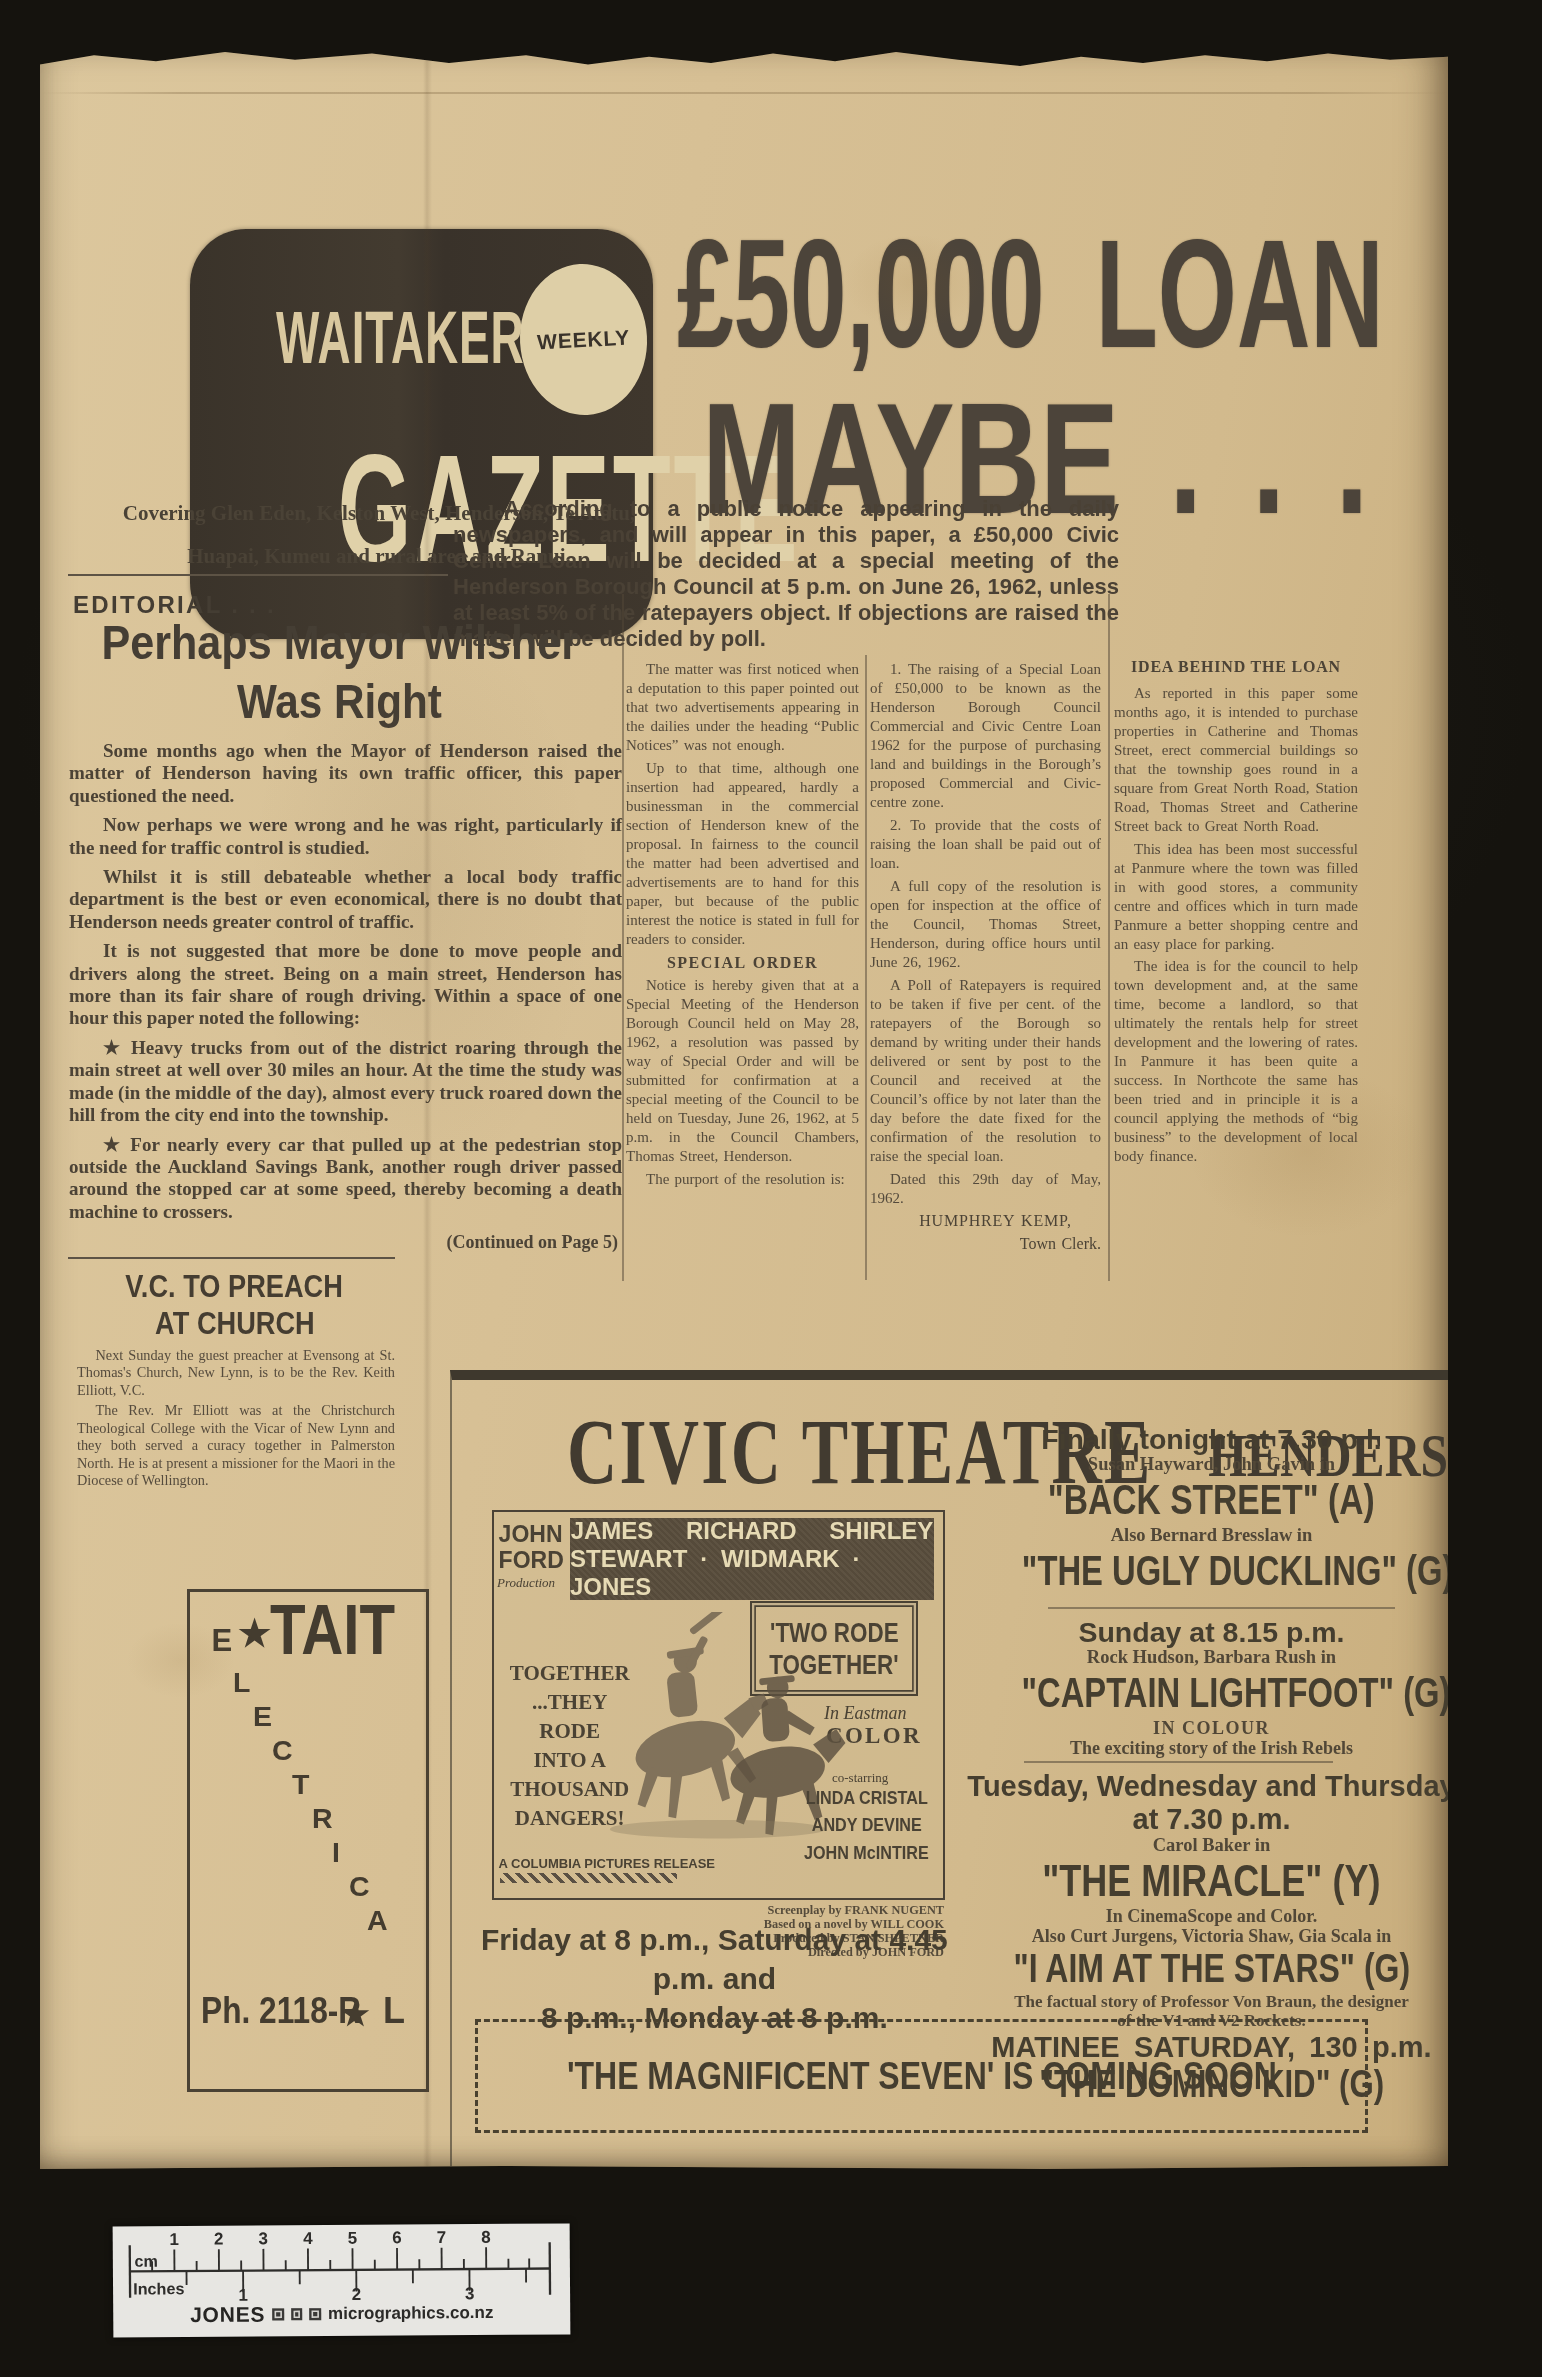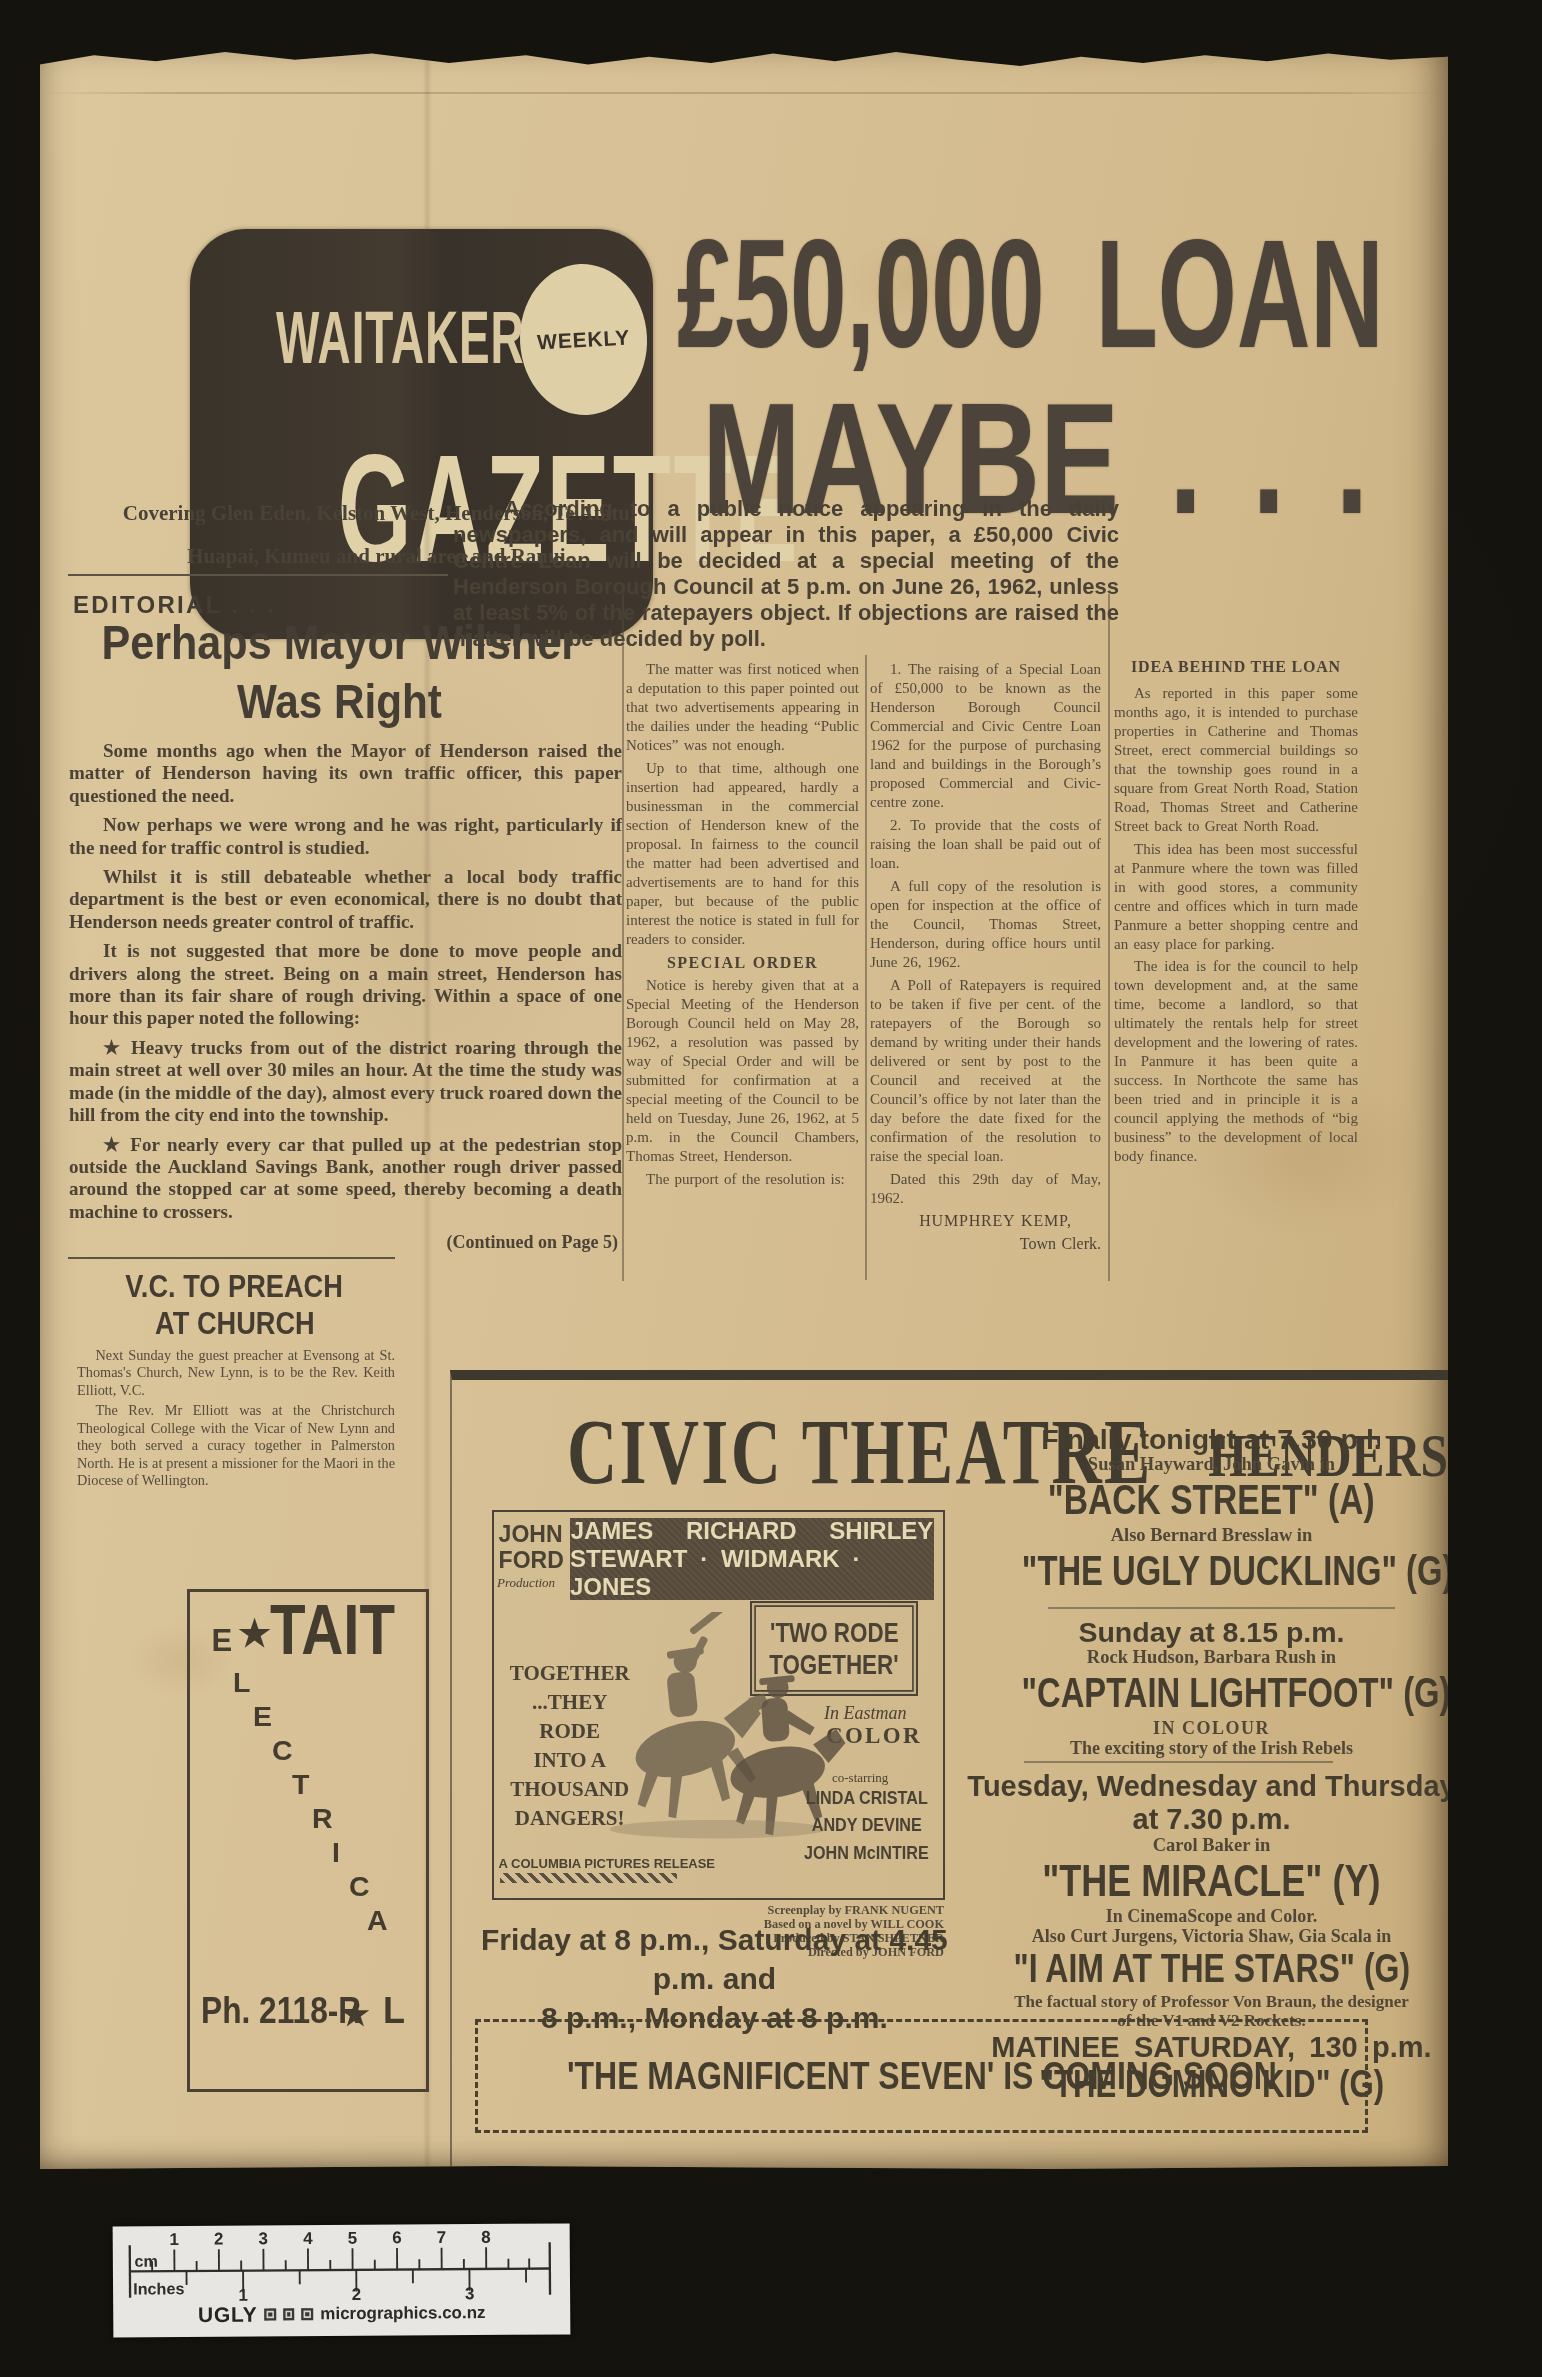--- a/index.html
+++ b/index.html
@@ -343,21 +343,21 @@
         <text x="425.9" y="24">7</text>
         <text x="483.6" y="24">8</text>
         <text x="168.6" y="97">1</text>
         <text x="315.2" y="97">2</text>
         <text x="461.8" y="97">3</text>
       </g>
       <text x="28" y="52" font-family="Liberation Sans, sans-serif" font-weight="bold" font-size="21" fill="#2e2d2b">cm</text>
       <text x="26" y="88" font-family="Liberation Sans, sans-serif" font-weight="bold" font-size="21" fill="#2e2d2b">Inches</text>
     </svg>
     <div class="nzms">
-      <span class="brand">UGLY</span>
+      <span class="brand">JONES</span>
       <span class="sq"></span>
       <span class="sq"></span>
       <span class="sq"></span>
       <span class="site">micrographics.co.nz</span>
     </div>
   </div>
 </div>
 
 
 </body></html>

